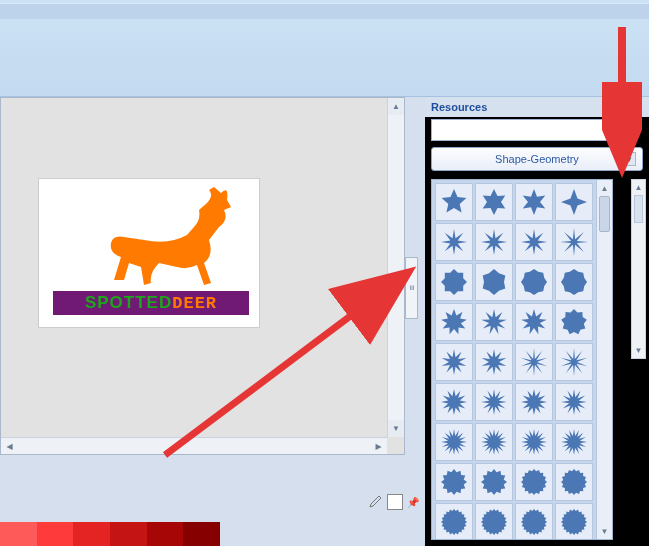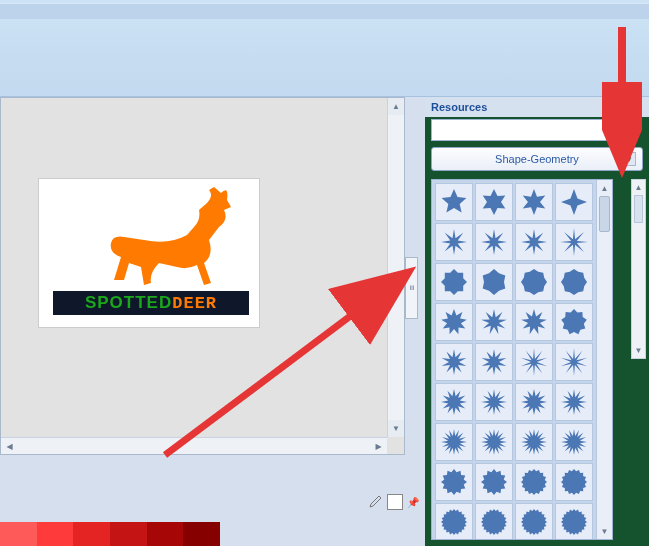--- a/index.html
+++ b/index.html
@@ -44,21 +44,21 @@
   width: 222px; height: 150px;
   background: #fff;
   border: 1px solid #ccc;
   padding: 8px;
 }
 .deer { position: absolute; left: 60px; top: 6px; width: 135px; height: 103px; }
 .wordmark {
   position: absolute;
   left: 14px; bottom: 12px;
   width: 196px; height: 24px;
-  background: #0f172a;
+  background: #701a75;
   display: flex; align-items: center; justify-content: center;
   font-family: Arial, sans-serif;
   font-weight: 900; font-size: 17px; letter-spacing: 1px;
 }
 .wordmark .w1 { color: #1aa71a; }
 .wordmark .w2 { color: #ff7a00; font-family: Liberation Mono, monospace; }
 .v-scroll {
   position: absolute; right: 0; top: 0; width: 17px; bottom: 17px;
   background: #eef1f6; border-left: 1px solid #c8d2e1;
 }
@@ -84,21 +84,21 @@
 }
 .pin { width:14px;height:14px;color:#8a97aa;font-size:10px;display:flex;align-items:center;justify-content:center;}
 .color-strip {
   position: absolute; left: 0; bottom: 0; width: 220px; height: 24px;
   display: flex;
 }
 .color-strip div { flex:1; height:100%; }
 .resources-pane {
   position: absolute;
   left: 425px; top: 0; right: 0; bottom: 0;
-  background: #14532d;
+  background: #000000;
 }
 .res-title {
   padding: 4px 6px;
   color: #1e4f9a; font-weight: bold; font-size: 11px;
   background: #d6e1f0;
 }
 .res-pin {
   position: absolute; right: 6px; top: 3px; color:#8a97aa; font-size:10px;
 }
 .res-search {

